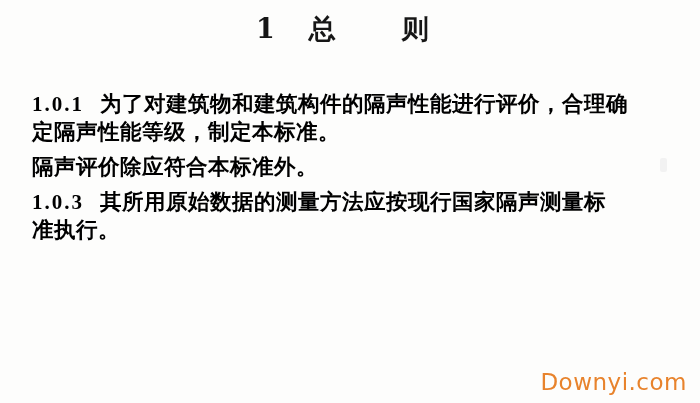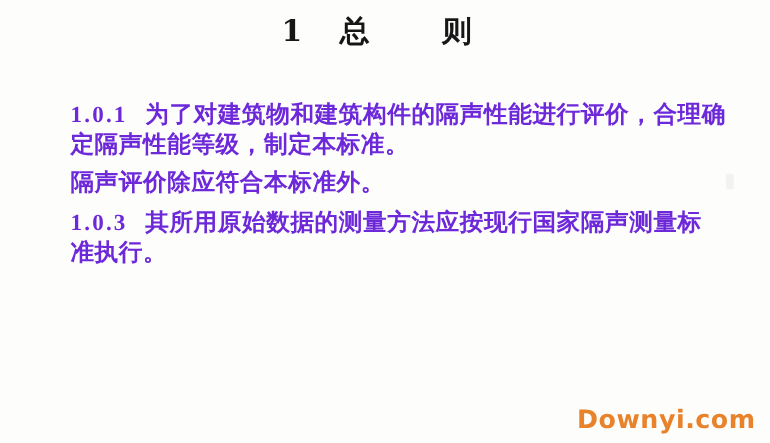--- a/index.html
+++ b/index.html
@@ -31,24 +31,24 @@
     font-size: 27px;
     font-weight: bold;
     color: #161616;
     line-height: 32px;
   }
   .doc-title .t-num { margin-right: 34px; }
   .doc-title .t-w1  { margin-right: 66px; }
   
   .body-text {
     position: absolute;
-    left: 64px;
+    left: 32px;
     top: 90px;
     width: 620px;
-    color: #6d28d9;
+    color: #000000;
   }
   p.clause {
     margin: 0 0 7px 0;
     padding: 0;
   }
   .line {
     display: block;
     height: 28px;
     line-height: 28px;
     white-space: nowrap;
@@ -64,21 +64,21 @@
     letter-spacing: 2px;
     margin-right: 16px;
   }
   
   .watermark {
     position: absolute;
     top: 369px;
     right: 13px;
     font-family: "DejaVu Sans", sans-serif;
     font-size: 23px;
-    font-weight: bold;
+    font-weight: normal;
     letter-spacing: 0.5px;
   }
   
   .scan-artifact {
     position: absolute;
     left: 660px;
     top: 158px;
     width: 7px;
     height: 14px;
     background: #f2f2f2;

